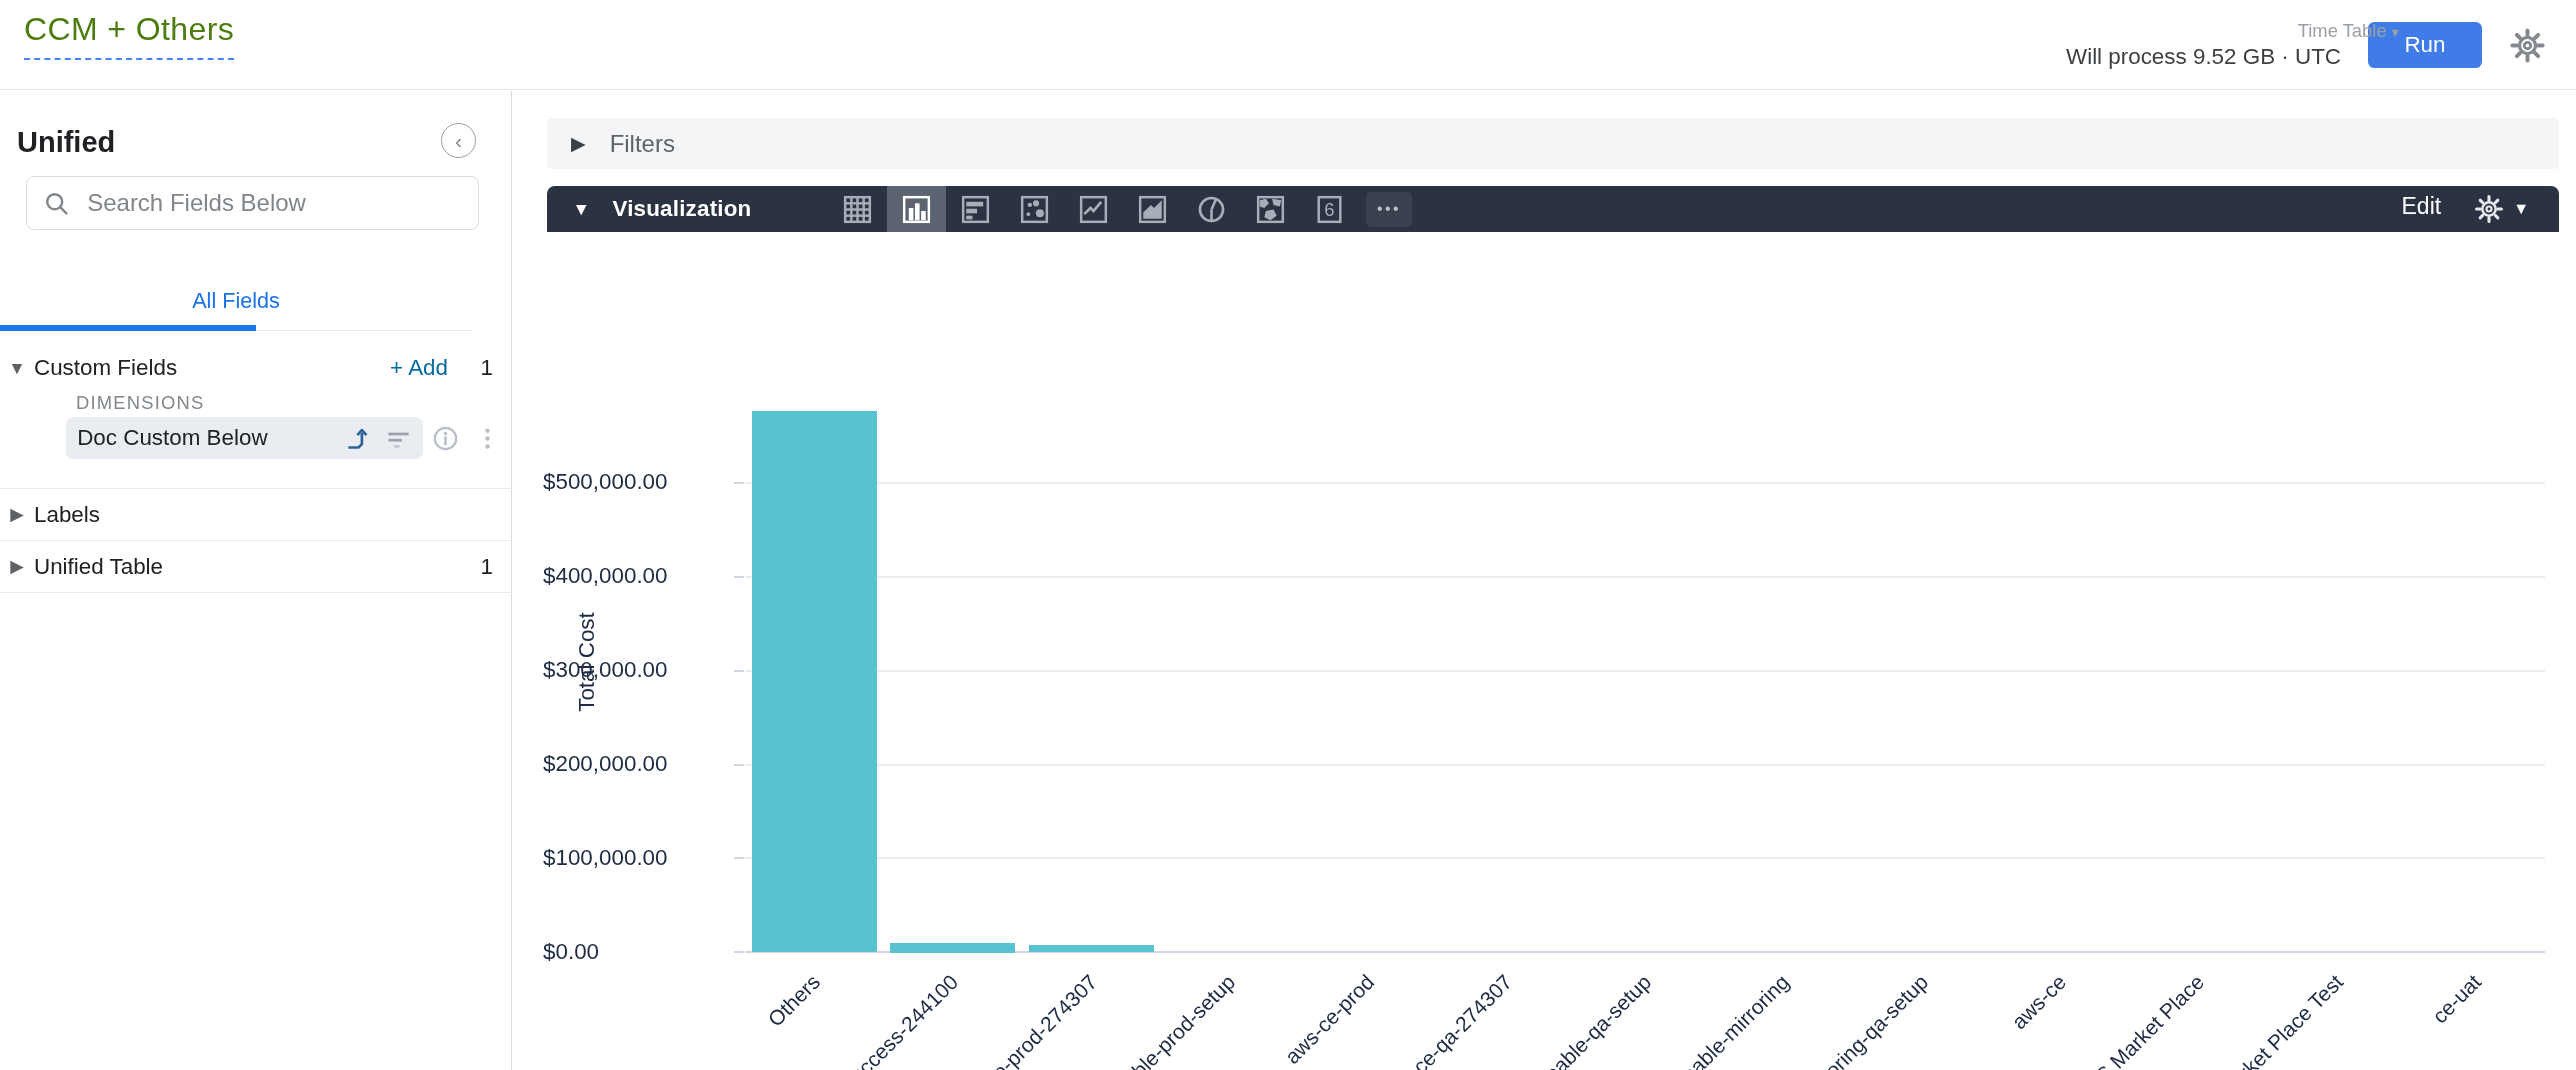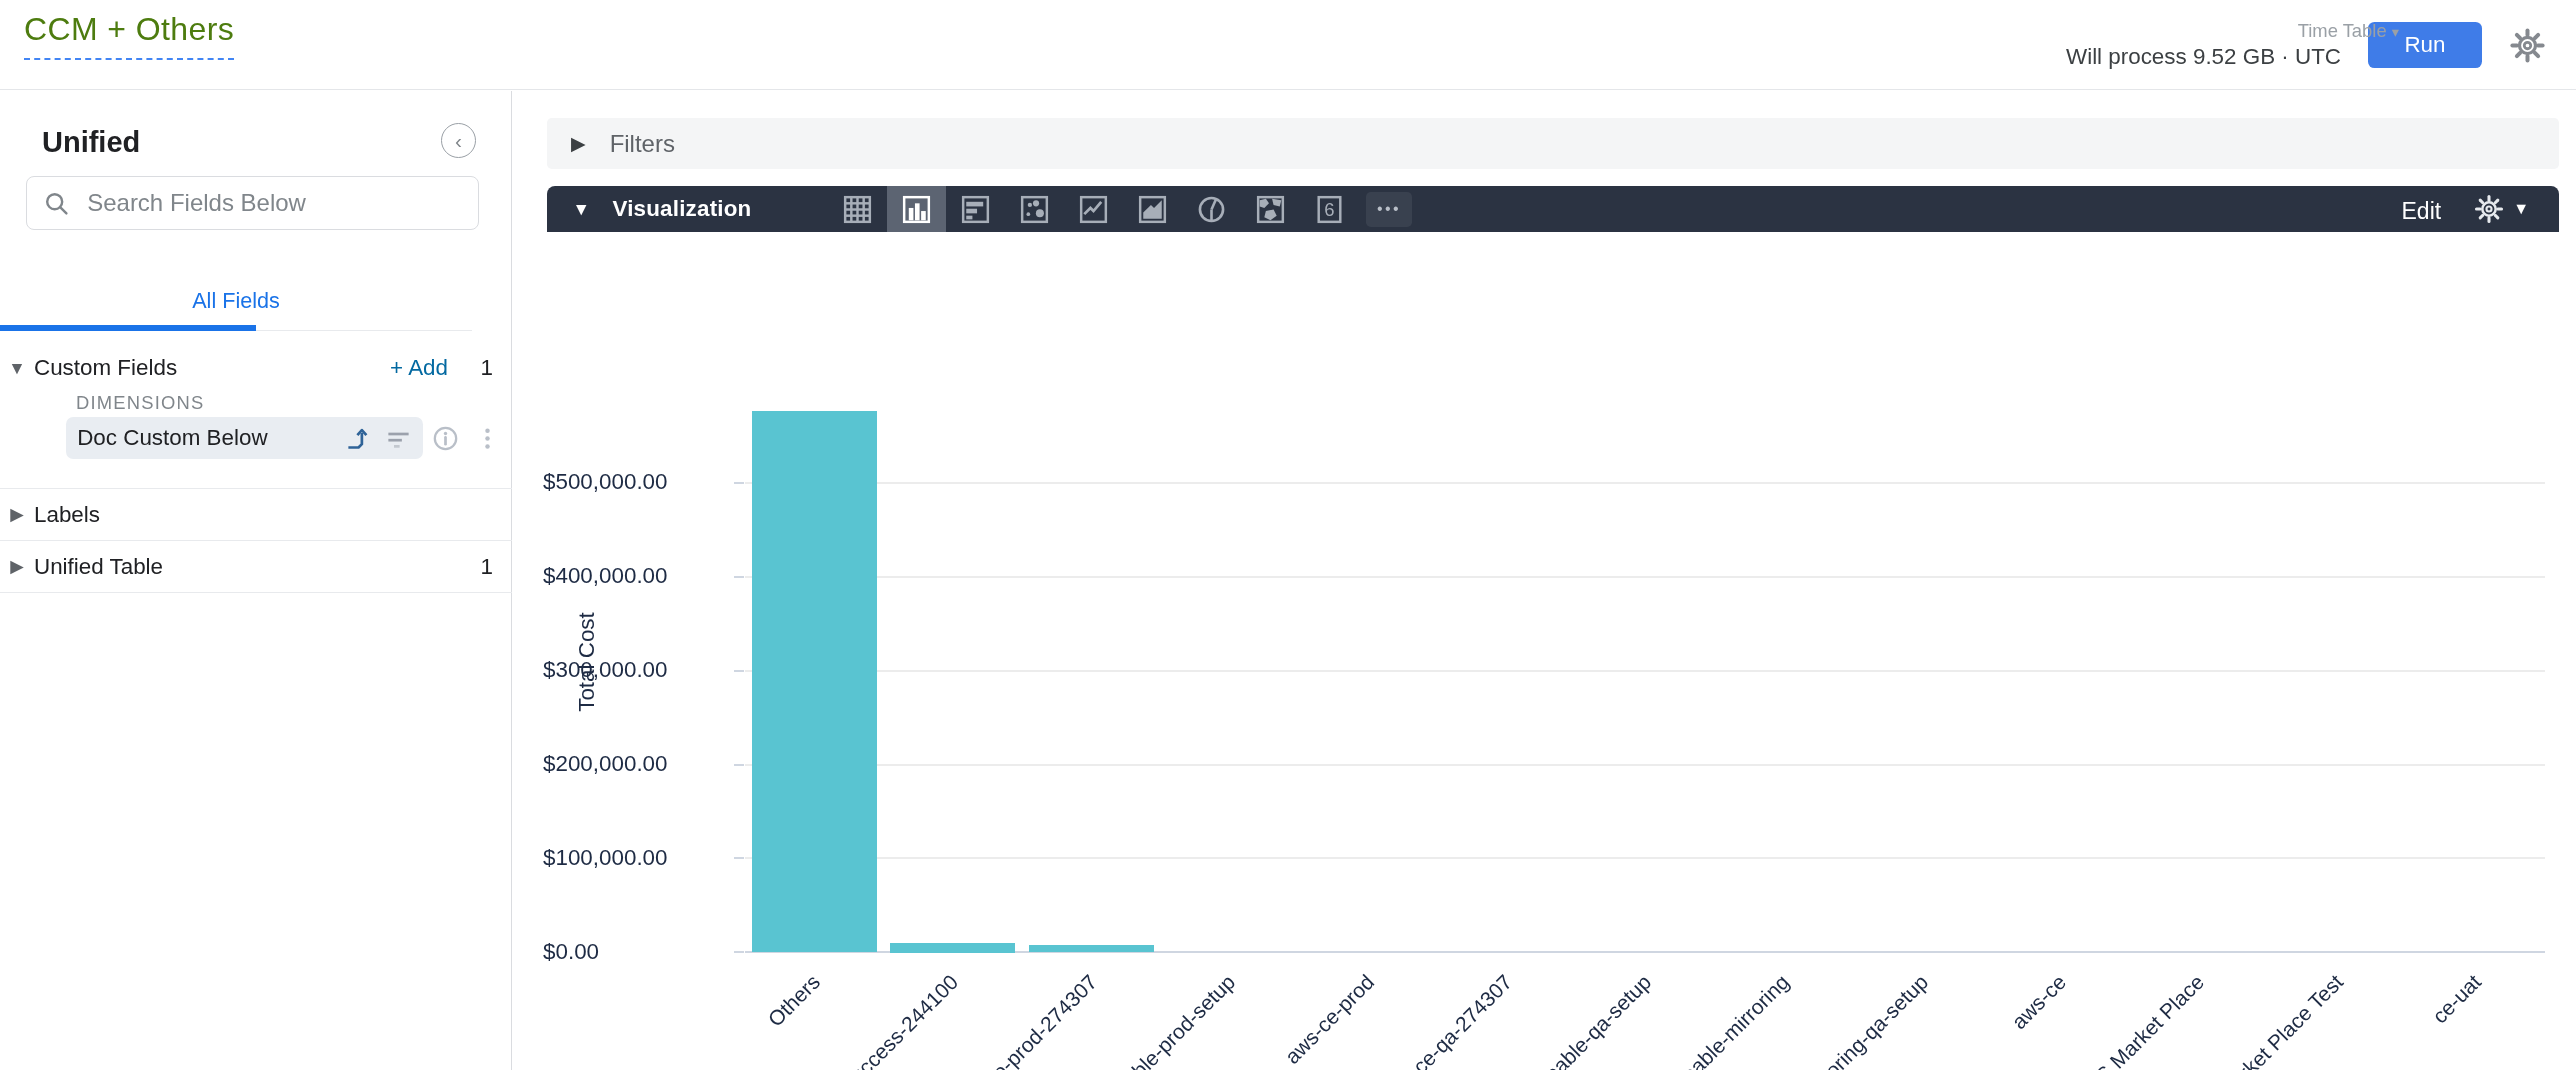--- a/index.html
+++ b/index.html
@@ -17,21 +17,21 @@
   .tz-row{font-size:18.4px;color:#9aa0a6;transform:translateX(58px);white-space:nowrap;}
   .tz-caret{font-size:14.4px;color:#9aa0a6;}
   .process-row{font-size:22.4px;color:#3c4043;white-space:nowrap;margin-top:1.6px;}
   .run-btn{width:114px;height:46px;background:#3f7ce8;color:#fff;border:none;border-radius:6.4px;
            font-size:22.4px;font-family:inherit;display:flex;align-items:center;justify-content:center;cursor:pointer;}
   .hdr-gear{width:37px;height:37px;}
 
   
   .sidebar{position:absolute;left:0;top:91px;width:512px;height:979px;background:#fff;
            border-right:0.8px solid #dadce0;}
-  .explore-title{position:absolute;left:42px;top:35px;font-size:29px;font-weight:600;color:#202124;}
+  .explore-title{position:absolute;left:17px;top:35px;font-size:29px;font-weight:600;color:#202124;}
   .collapse-btn{position:absolute;left:441px;top:32px;width:35px;height:35px;border:1.6px solid #9aa0a6;
                 border-radius:50%;display:flex;align-items:center;justify-content:center;
                 color:#80868b;font-size:21px;cursor:pointer;background:#fff;}
   .search-box{position:absolute;left:26.4px;top:85px;width:453px;height:54px;border:1.6px solid #dadce0;
               border-radius:8px;display:flex;align-items:center;padding:0 14.4px;gap:14.4px;background:#fff;}
   .search-box input{border:none;outline:none;font-size:24px;color:#202124;flex:1;
                     font-family:inherit;background:transparent;}
   .search-box input::placeholder{color:#80868b;}
   .tabs{position:absolute;left:0;top:181px;width:472px;height:59px;display:flex;
         border-bottom:0.8px solid #e8eaed;}
@@ -63,21 +63,21 @@
 
   .viz-bar{position:absolute;left:34px;top:95px;width:2012px;height:46px;background:#2b3342;
            border-radius:8px 8px 0 0;display:flex;align-items:center;color:#fff;}
   .viz-caret{font-size:17.6px;color:#fff;margin-left:25.6px;}
   .viz-label{font-size:22.4px;font-weight:600;margin-left:22.4px;letter-spacing:0.2px;}
   .viz-icons{display:flex;align-items:center;height:46px;margin-left:77px;}
   .viz-icon-cell{width:59px;height:46px;display:flex;align-items:center;justify-content:center;cursor:pointer;}
   .viz-icon-cell.selected{background:#5c6472;}
   .viz-icon-cell.more-cell .more-bg{background:#39414f;border-radius:4.8px;width:46px;height:35px;
      display:flex;align-items:center;justify-content:center;color:#b9bfc8;font-size:16px;letter-spacing:2.4px;}
-  .viz-right{margin-left:auto;display:flex;align-items:flex-end;gap:32px;margin-right:30px;}
+  .viz-right{margin-left:auto;display:flex;align-items:flex-start;gap:32px;margin-right:30px;}
   .viz-edit{font-size:23px;color:#fff;cursor:pointer;}
   .viz-gear{display:flex;align-items:center;gap:8px;cursor:pointer;}
   .viz-gear .caret-dn{font-size:16px;color:#fff;}
 
   
   .chart{position:absolute;left:0;top:142px;width:2063px;height:838px;}
   .y-axis-title{position:absolute;left:-14.4px;top:416px;width:176px;text-align:center;
                 transform:rotate(-90deg);transform-origin:center;font-size:22.4px;color:#1e2b44;}
   .y-tick-label{position:absolute;width:176px;font-size:22.4px;color:#1e2b44;white-space:nowrap;}
   .gridline{position:absolute;height:1.6px;background:#ececec;}

